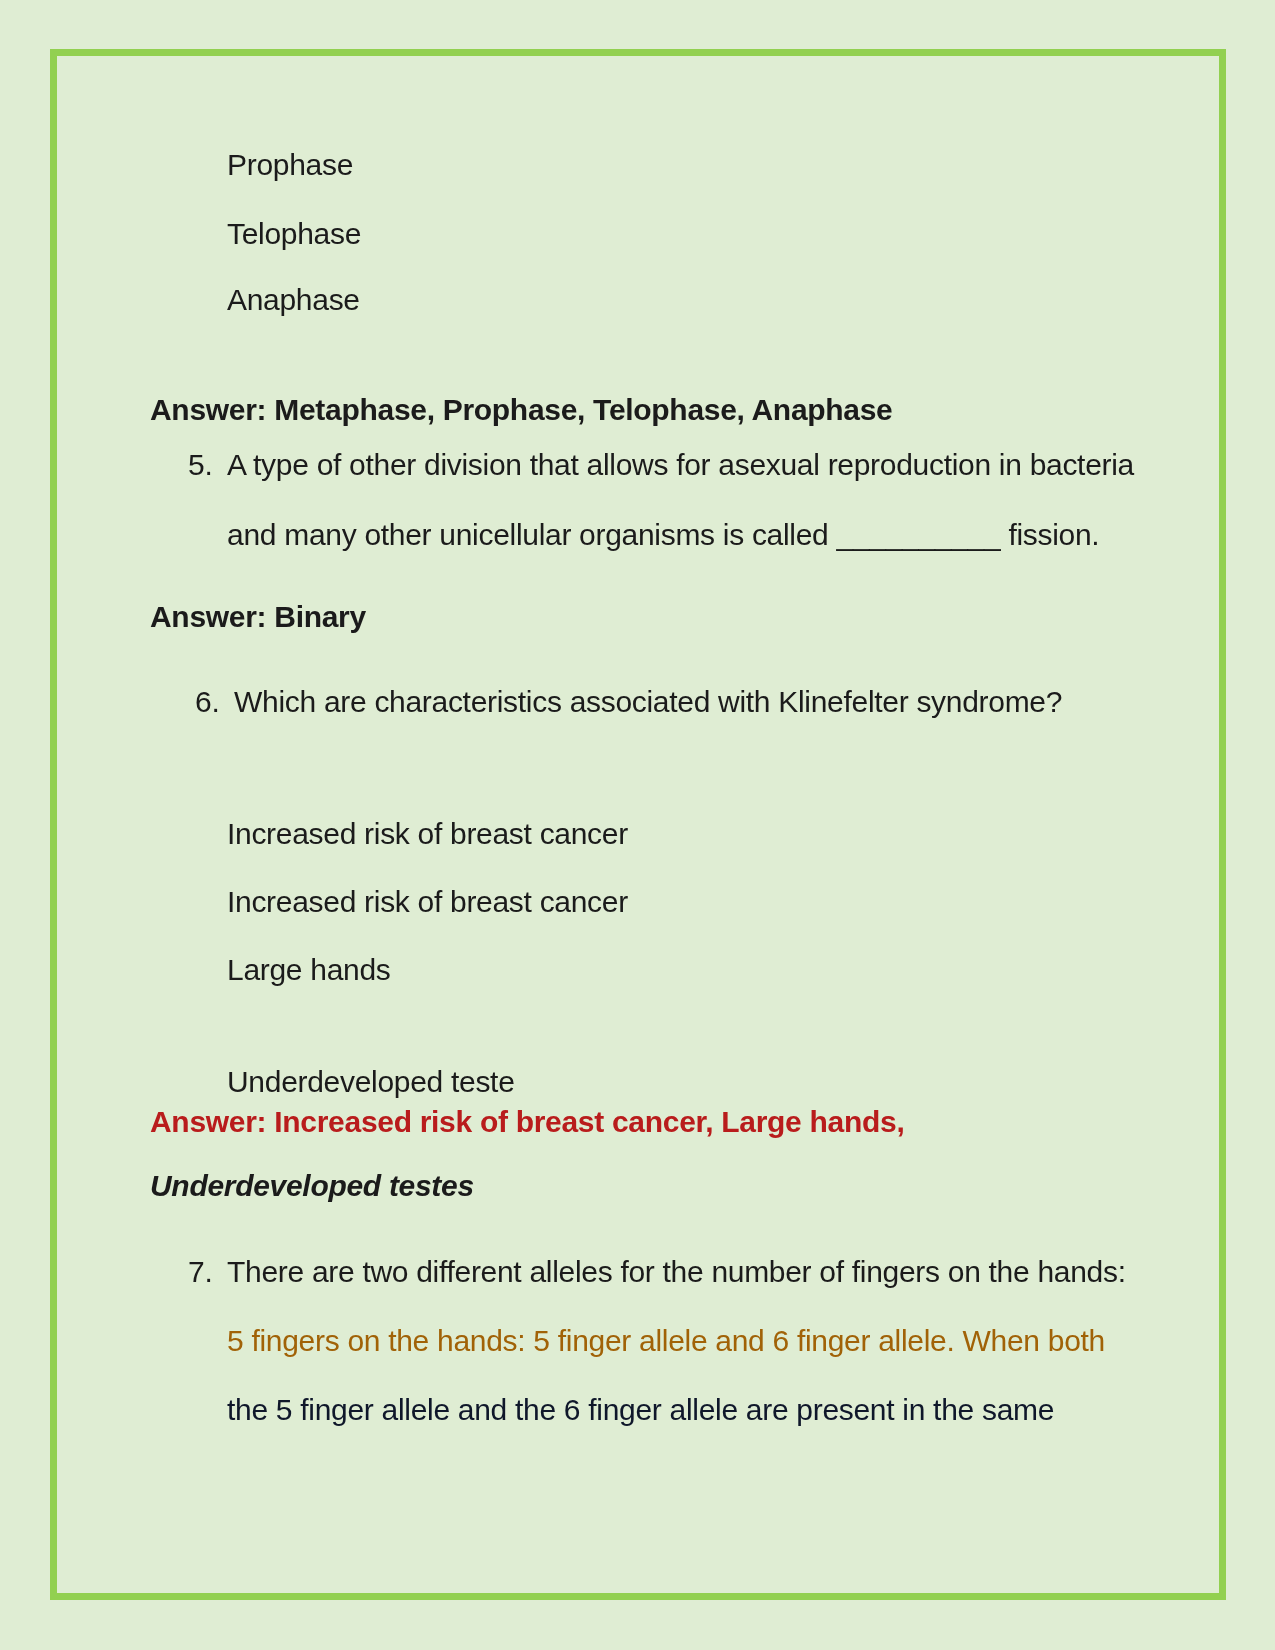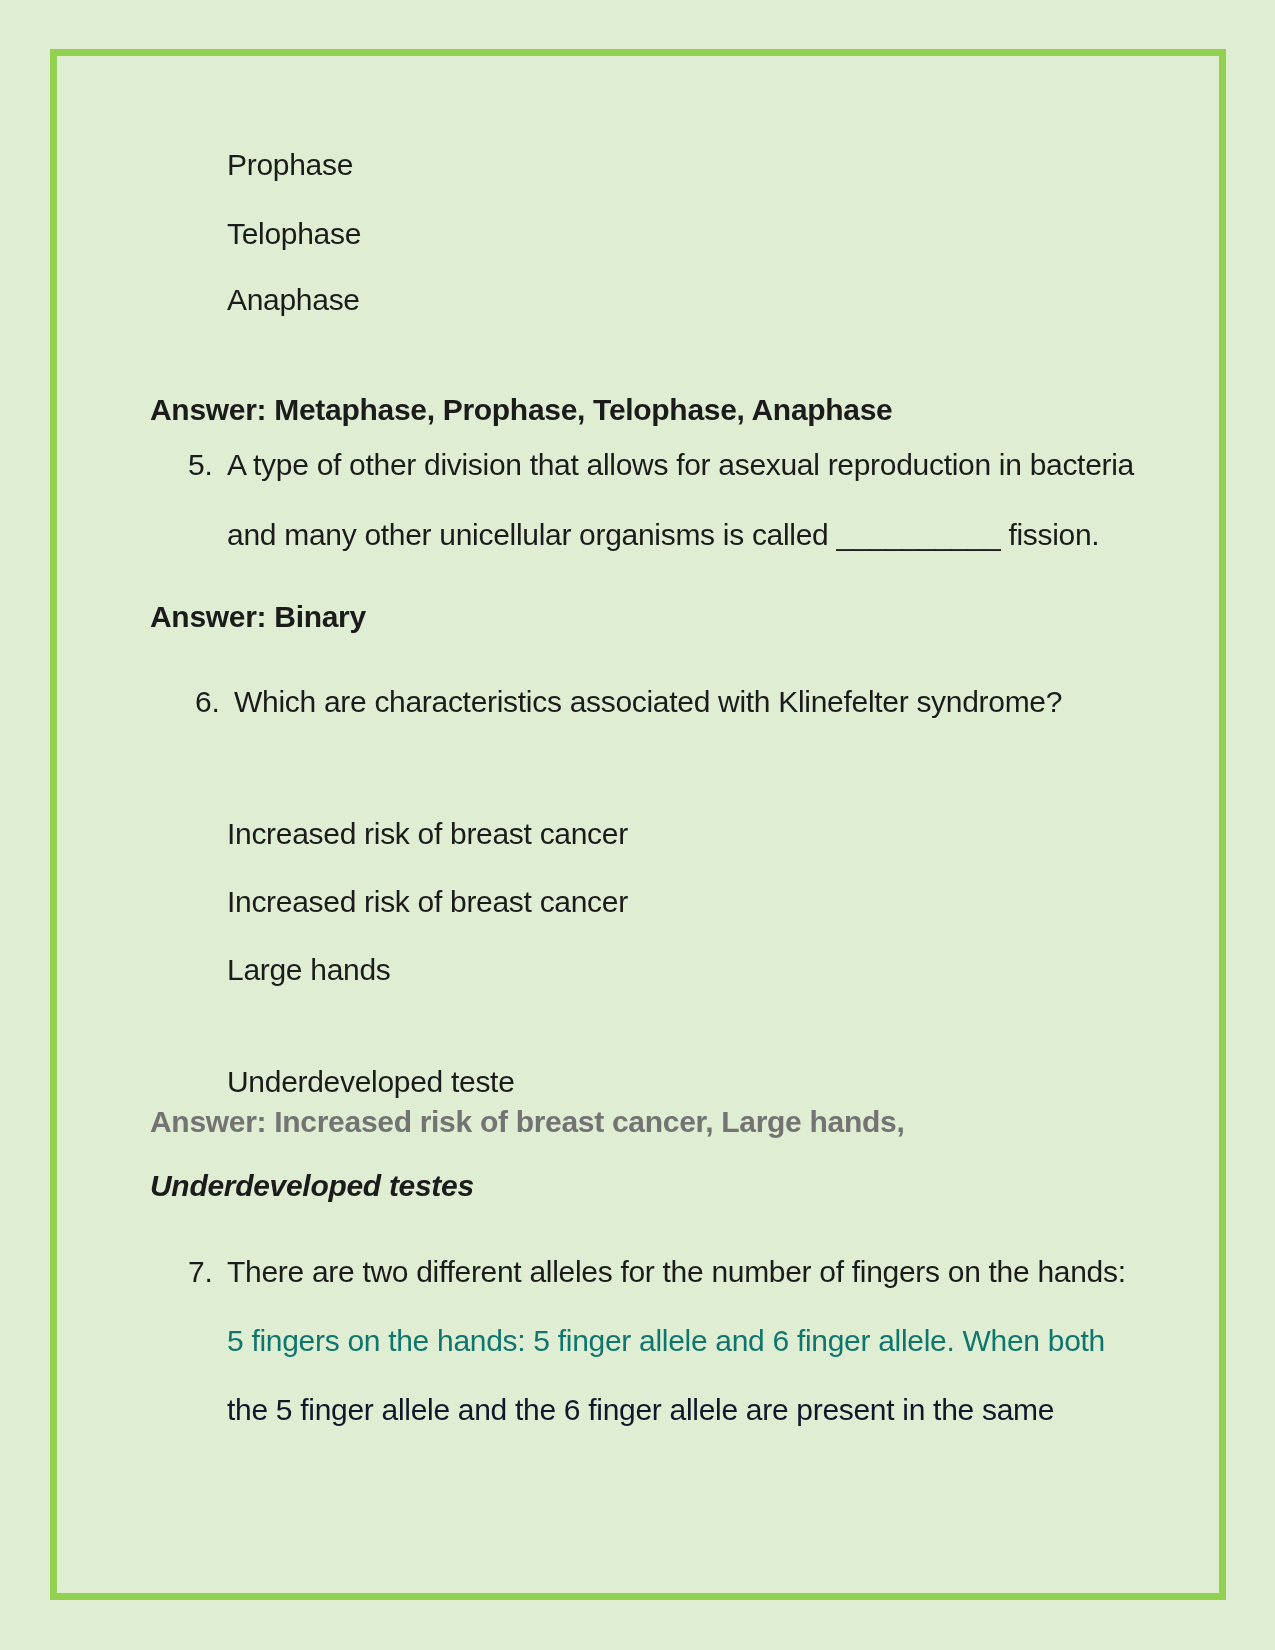--- a/index.html
+++ b/index.html
@@ -65,22 +65,22 @@
   <div class="line opt" style="top: 517px; color: rgb(27, 27, 27);">and many other unicellular organisms is called __________ fission.</div>
   <div class="line ans" style="top: 599px; color: rgb(27, 27, 27);">Answer: Binary</div>
 
   <div class="line qnum" style="top: 684px; color: rgb(27, 27, 27); margin-left: 7px;">
     <span class="num">6.</span><span>Which are characteristics associated with Klinefelter syndrome?</span>
   </div>
   <div class="line opt" style="top: 816px; color: rgb(27, 27, 27);">Increased risk of breast cancer</div>
   <div class="line opt" style="top: 884px; color: rgb(27, 27, 27);">Increased risk of breast cancer</div>
   <div class="line opt" style="top: 952px; color: rgb(27, 27, 27);">Large hands</div>
   <div class="line opt" style="top: 1020px; color: rgb(27, 27, 27); margin-top: 44px;">Underdeveloped teste</div>
-  <div class="line ans" style="top: 1104px; color: #737373;">Answer: Increased risk of breast cancer, Large hands,</div>
+  <div class="line ans" style="top: 1104px; color: #b91c1c;">Answer: Increased risk of breast cancer, Large hands,</div>
   <div class="line ans" style="top: 1168px; color: rgb(27, 27, 27); font-style: italic;">Underdeveloped testes</div>
 
   <div class="line qnum" style="top: 1254px; color: rgb(27, 27, 27);">
     <span class="num">7.</span><span>There are two different alleles for the number of fingers on the hands:</span>
   </div>
-  <div class="line opt" style="top: 1323px; color: #0f766e;">5 fingers on the hands: 5 finger allele and 6 finger allele. When both</div>
+  <div class="line opt" style="top: 1323px; color: #a16207;">5 fingers on the hands: 5 finger allele and 6 finger allele. When both</div>
   <div class="line opt" style="top: 1392px; color: #0f172a;">the 5 finger allele and the 6 finger allele are present in the same</div>
 
 </div>
 
 </body></html>

